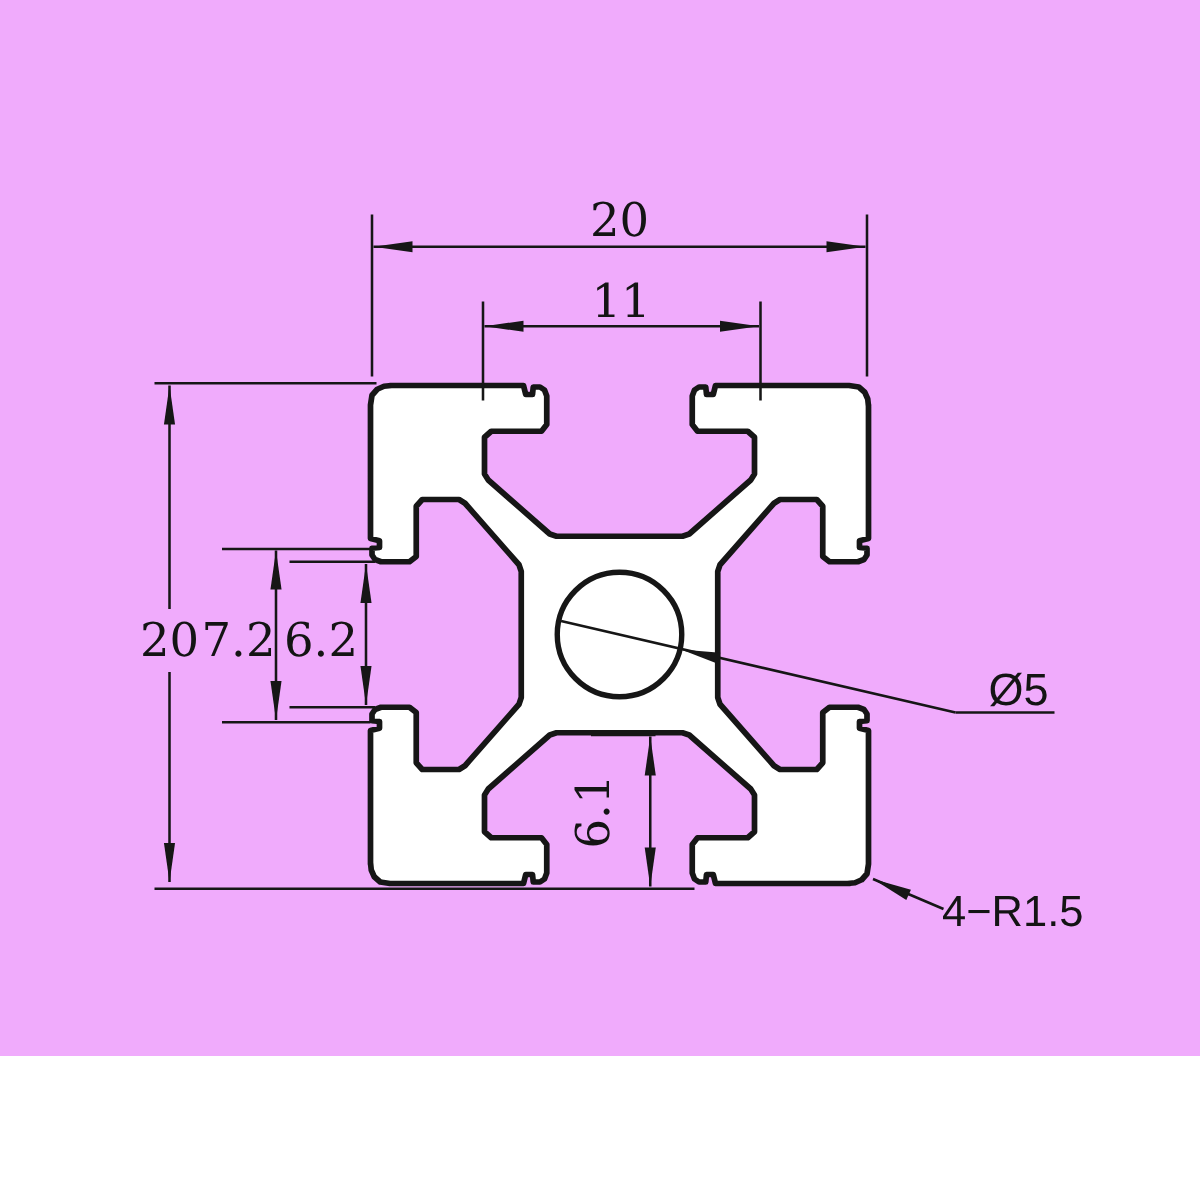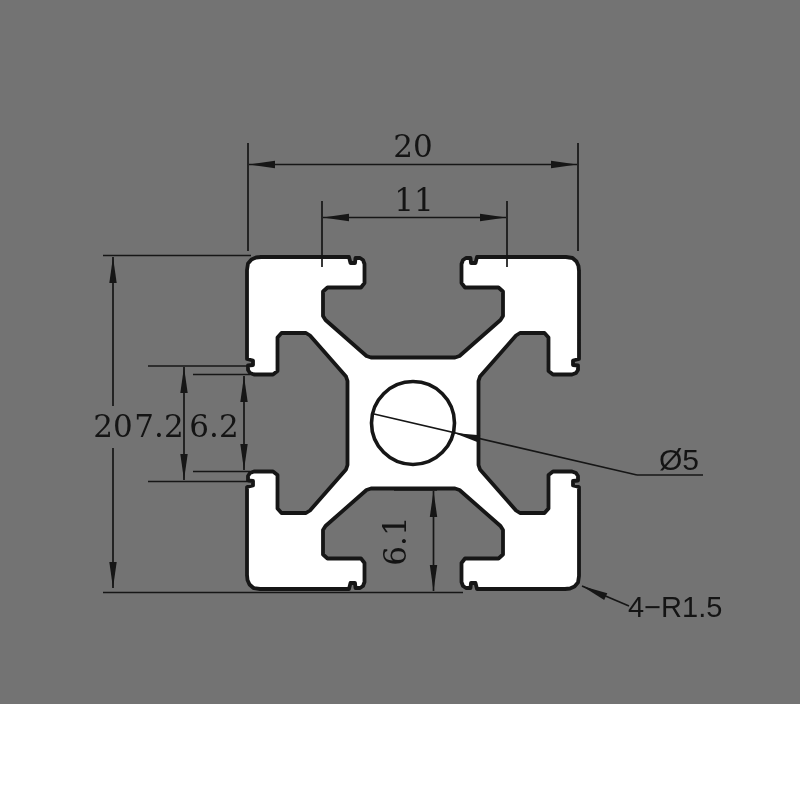--- a/index.html
+++ b/index.html
@@ -1,16 +1,16 @@
 <!DOCTYPE html>
 <html><head>
 <meta charset="utf-8">
 <style>
   html,body{margin:0;padding:0;background:#ffffff;}
-  #stage{position:relative;width:800px;height:704px;background:#737373;overflow:hidden;
+  #stage{position:relative;width:800px;height:704px;background:#f0abfc;overflow:hidden;
          font-family:"DejaVu Serif", serif;}
   svg{position:absolute;left:0;top:0;}
   text{fill:#141414;}
   .dim-serif{font-family:"DejaVu Serif","Liberation Serif",serif;font-size:31px;}
   .dim-sans{font-family:"Liberation Sans","DejaVu Sans",sans-serif;font-size:30px;}
   .dim-sans-sm{font-family:"Liberation Sans","DejaVu Sans",sans-serif;font-size:29px;}
 </style>
 </head>
 <body>
 

